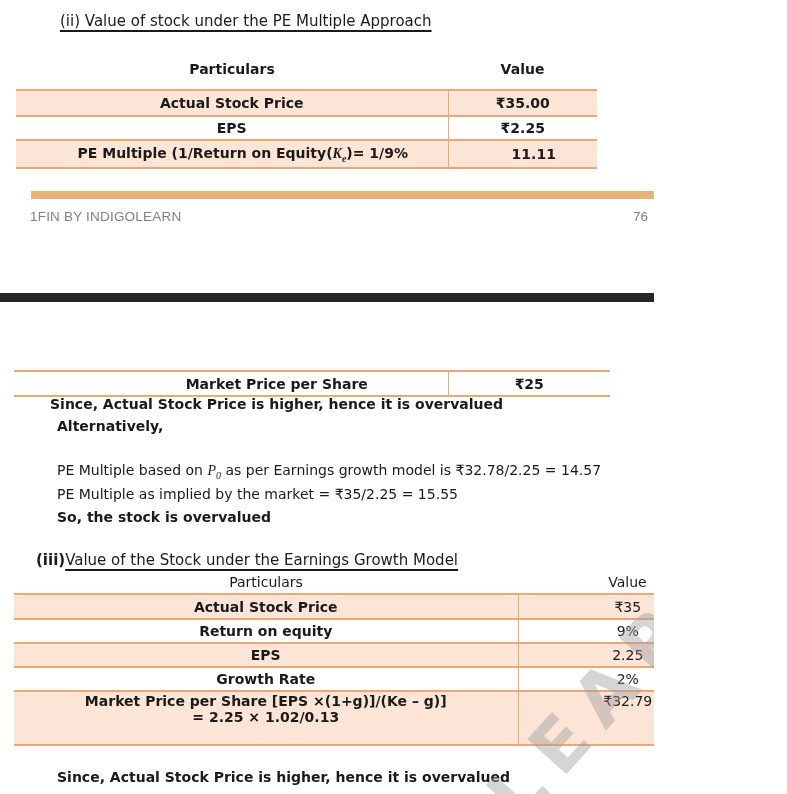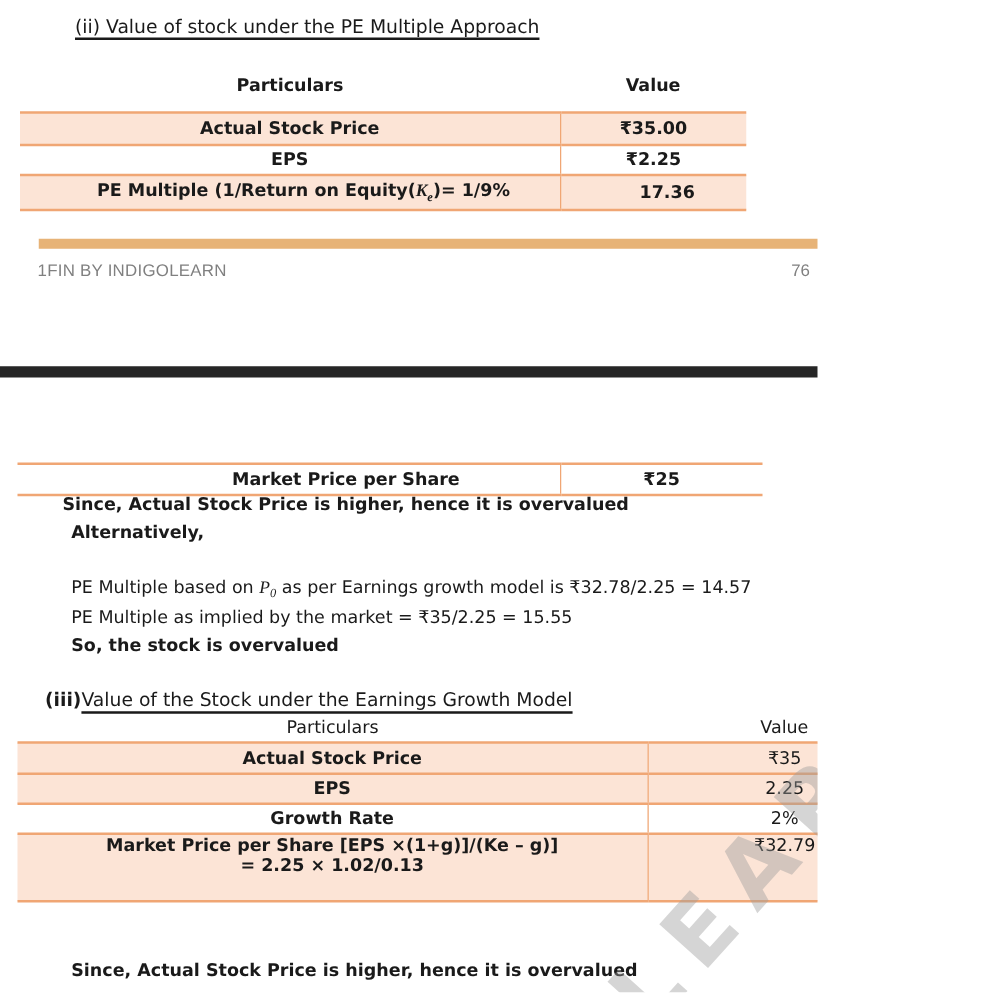--- a/index.html
+++ b/index.html
@@ -88,21 +88,21 @@
           <tr class="fill r1">
         <td>Actual Stock Price</td>
         <td>₹35.00</td>
       </tr>
       <tr class="r2">
         <td>EPS</td>
         <td>₹2.25</td>
       </tr>
       <tr class="fill r3">
         <td><span>PE Multiple (1/Return on Equity(</span><span class="mathvar">K</span><sub class="mathvar">e</sub><span>)= 1/9%</span></td>
-        <td>17.36</td>
+        <td>11.11</td>
       </tr>
     </tbody>
       </table>
 
     <div class="orange-bar"></div>
     <div class="line footer-brand">1FIN BY INDIGOLEARN</div>
     <div class="line footer-page">76</div>
   </section>
 
   <div class="black-divider"></div>
@@ -139,20 +139,24 @@
     <table class="doc t2">
       <colgroup>
           <col class="c1">
           <col class="c2">
         </colgroup>
       <tbody>
           <tr class="fill r1">
         <td>Actual Stock Price</td>
         <td>₹35</td>
       </tr>
+      <tr class="r2">
+        <td>Return on equity</td>
+        <td>9%</td>
+      </tr>
       <tr class="fill r3">
         <td>EPS</td>
         <td>2.25</td>
       </tr>
       <tr class="r4">
         <td>Growth Rate</td>
         <td>2%</td>
       </tr>
       <tr class="fill r5">
         <td>

